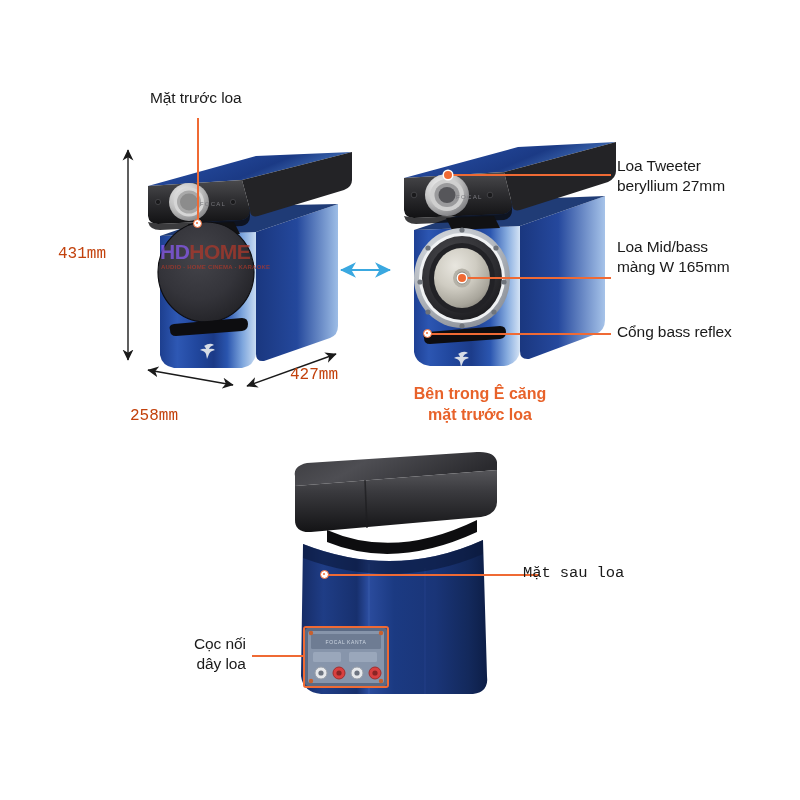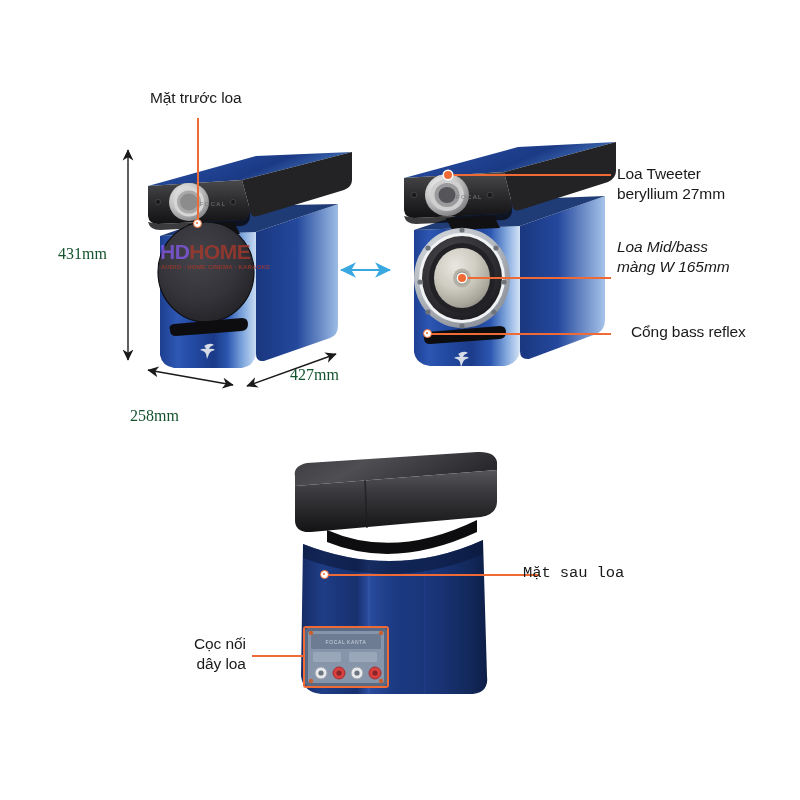--- a/index.html
+++ b/index.html
@@ -23,23 +23,23 @@
     position: absolute;
     font-family: "Liberation Sans", sans-serif;
     font-size: 15.5px;
     line-height: 20px;
     color: #1a1a1a;
     white-space: pre-line;
     letter-spacing: -0.1px;
   }
   .dim {
     position: absolute;
-    font-family: Liberation Serif, serif;
+    font-family: Liberation Mono, monospace;
     font-size: 16px;
-    color: #14532d;
+    color: #c2410c;
     white-space: nowrap;
   }
   .orange-note {
     position: absolute;
     font-family: "Liberation Sans", sans-serif;
     font-size: 16px;
     font-weight: bold;
     line-height: 21px;
     color: #e8622a;
     text-align: center;
@@ -386,33 +386,35 @@
   <div class="lead" style="left:428px; top:333px; width:183px;"></div>
   <div class="dot" style="left:423px; top:329px;"></div>
 
   <div class="lead" style="left:327px; top:574px; width:212px;"></div>
   <div class="dot" style="left:320px; top:570px;"></div>
 
   <div class="lead" style="left:252px; top:655px; width:53px;"></div>
 
   <div class="lbl" style="left:150px; top:88px;">Mặt trước loa</div>
 
-  <div class="lbl" style="left:617px; top:164px;">Loa Tweeter
+  <div class="lbl" style="left:617px; top:156px;">Loa Tweeter
 beryllium 27mm</div>
 
-  <div class="lbl" style="left:617px; top:237px;font-style:italic;">Loa Mid/bass
+  <div class="lbl" style="left:617px; top:237px;">Loa Mid/bass
 màng W 165mm</div>
 
-  <div class="lbl" style="left:617px; top:322px;margin-left:14px;">Cổng bass reflex</div>
+  <div class="lbl" style="left:617px; top:322px;">Cổng bass reflex</div>
 
   <div class="lbl" style="left:523px; top:563px;font-family:Liberation Mono, monospace;">Mặt sau loa</div>
 
   <div class="lbl" style="left:194px; top:634px; text-align:right;">Cọc nối
 dây loa</div>
 
   <div class="dim" style="left:58px; top:245px;">431mm</div>
 
   <div class="dim" style="left:130px; top:389px;margin-top:18px;">258mm</div>
 
   <div class="dim" style="left:290px; top:366px;">427mm</div>
 
+  <div class="orange-note" style="left:382px; top:383px; width:196px;">Bên trong Ê căng
+mặt trước loa</div>
 
 </div>
 
 </body></html>

